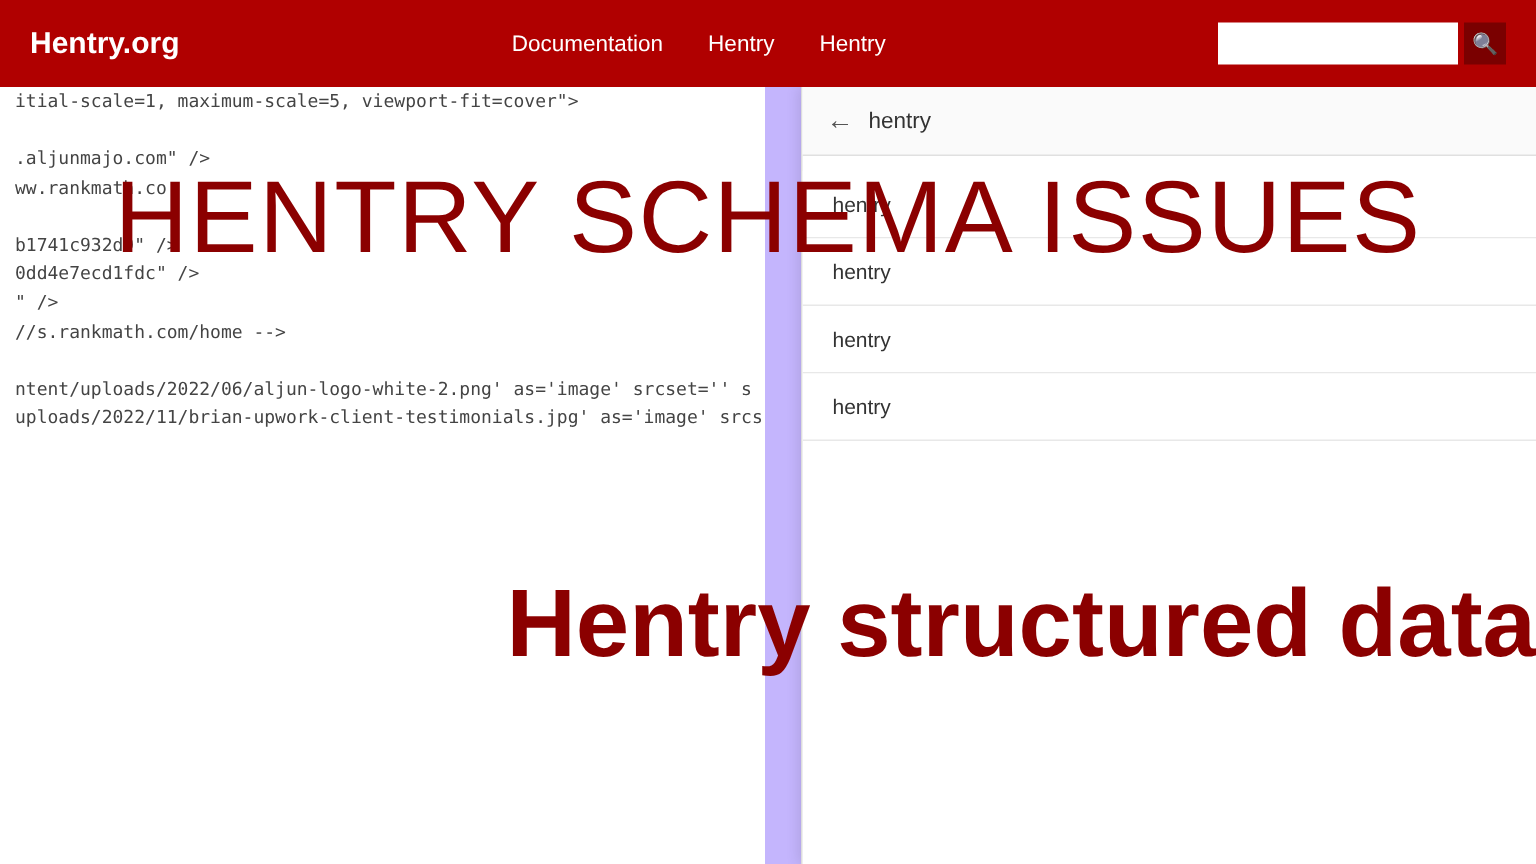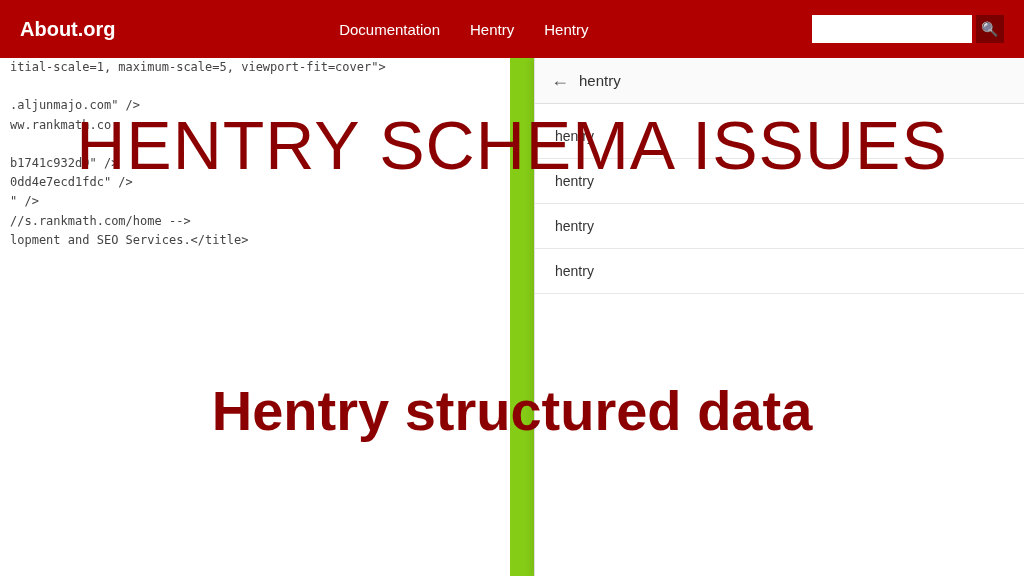--- a/index.html
+++ b/index.html
@@ -56,21 +56,21 @@
       display: flex;
       align-items: center;
       justify-content: center;
     }
 
     
     .main-content {
       position: relative;
       height: 518px;
       overflow: hidden;
-      background: #84cc16;
+      background: #c4b5fd;
     }
 
     
     .code-bg {
       position: absolute;
       left: 0;
       top: 0;
       width: 510px;
       height: 518px;
       background: #fff;
@@ -145,34 +145,34 @@
       z-index: 10;
       line-height: 1.1;
       text-shadow: none;
       pointer-events: none;
     }
     .overlay-subtitle {
       position: absolute;
       top: 320px;
       left: 0;
       right: 0;
-      text-align: center;
-      font-size: 56px;
+      text-align: right;
+      font-size: 64px;
       font-weight: 900;
       color: #8b0000;
       z-index: 10;
       letter-spacing: 0;
       pointer-events: none;
     }
   </style>
 </head>
 <body>
 
 <header class="header">
-  <div class="header-logo">About.org</div>
+  <div class="header-logo">Hentry.org</div>
   <nav class="header-nav">
     <a href="#">Documentation</a>
     <a href="#">Hentry</a>
     <a href="#">Hentry</a>
   </nav>
   <div class="header-search">
     <input type="text" style="">
     <button>
       <span>🔍</span>
     </button>
@@ -184,22 +184,23 @@
   <div class="code-bg" id="code-bg-area">
       <div class="code-line">itial-scale=1, maximum-scale=5, viewport-fit=cover"&gt;</div>
       <div class="code-line">&nbsp;</div>
       <div class="code-line">.aljunmajo.com" /&gt;</div>
       <div class="code-line">ww.rankmath.co</div>
       <div class="code-line">&nbsp;</div>
       <div class="code-line">b1741c932d9" /&gt;</div>
       <div class="code-line">0dd4e7ecd1fdc" /&gt;</div>
       <div class="code-line">" /&gt;</div>
       <div class="code-line">//s.rankmath.com/home --&gt;</div>
-      <div class="code-line">lopment and SEO Services.&lt;/title&gt;</div>
       <div class="code-line">&nbsp;</div>
+      <div class="code-line">ntent/uploads/2022/06/aljun-logo-white-2.png' as='image' srcset='' s</div>
+      <div class="code-line">uploads/2022/11/brian-upwork-client-testimonials.jpg' as='image' srcs</div>
     </div>
 
   <div class="right-panel">
     <div class="right-panel-header">
       <span class="back-arrow">←</span>
       <span class="panel-title">hentry</span>
     </div>
     <div class="hentry-items" id="hentry-list">
         <div class="hentry-item">hentry</div>
         <div class="hentry-item">hentry</div>

